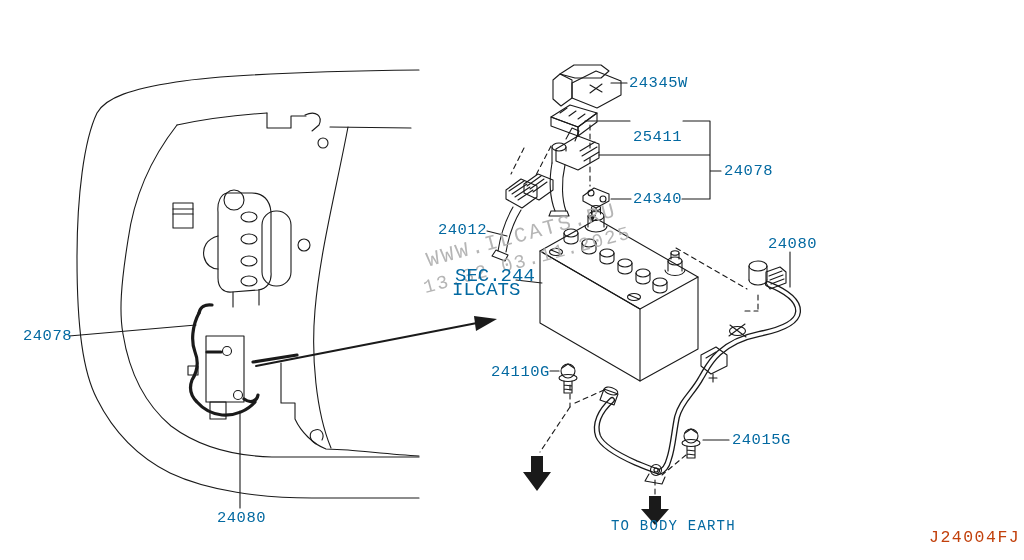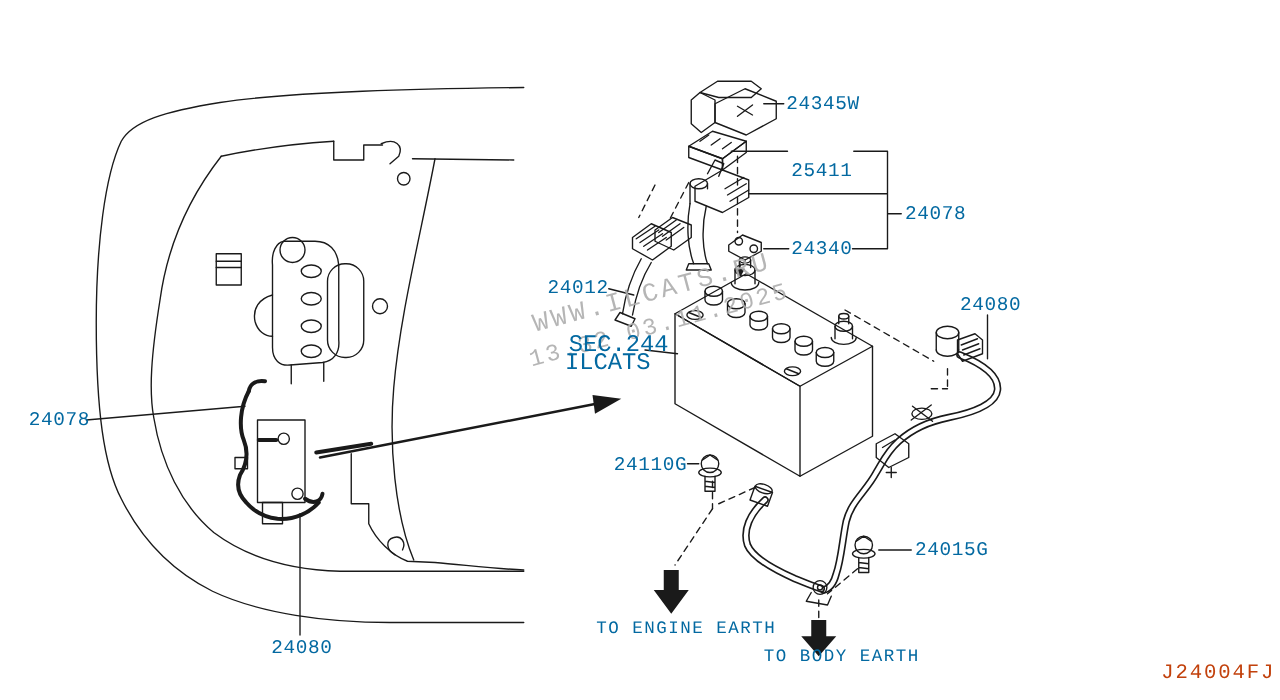--- a/index.html
+++ b/index.html
@@ -257,17 +257,16 @@
   <div class="lbl" style="left:438px;top:222px">24012</div>
   <div class="lbl" style="left:768px;top:236px">24080</div>
   <div class="lbl" style="left:491px;top:364px">24110G</div>
   <div class="lbl" style="left:732px;top:432px">24015G</div>
   <div class="lbl" style="left:23px;top:328px">24078</div>
   <div class="lbl" style="left:217px;top:510px">24080</div>
 
   <div class="lbl small" style="left:455px;top:266px">SEC.244</div>
   <div class="lbl small" style="left:452px;top:280px">ILCATS</div>
 
-  <div class="lbl earth" style="left:477px;top:495px">TO ENGINE EARTH</div>
   <div class="lbl earth" style="left:611px;top:518px">TO BODY EARTH</div>
 
   <div class="lbl code" style="left:929px;top:529px">J24004FJ</div>
 </div>
 
 </body></html>

